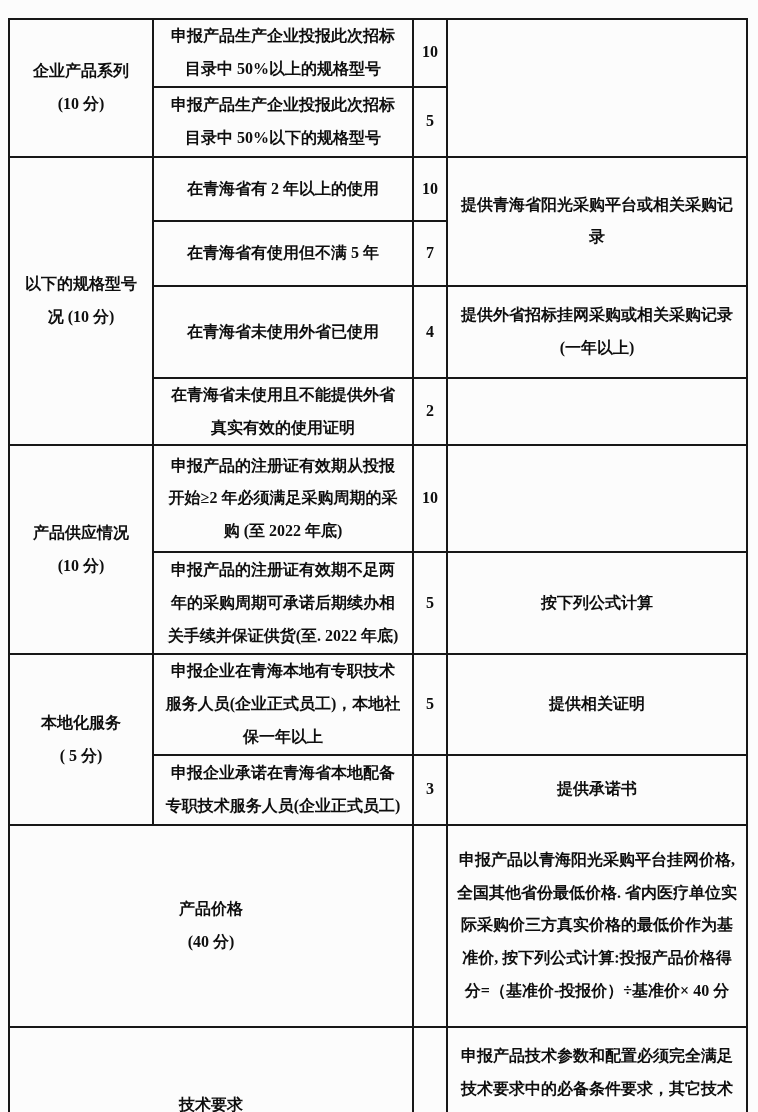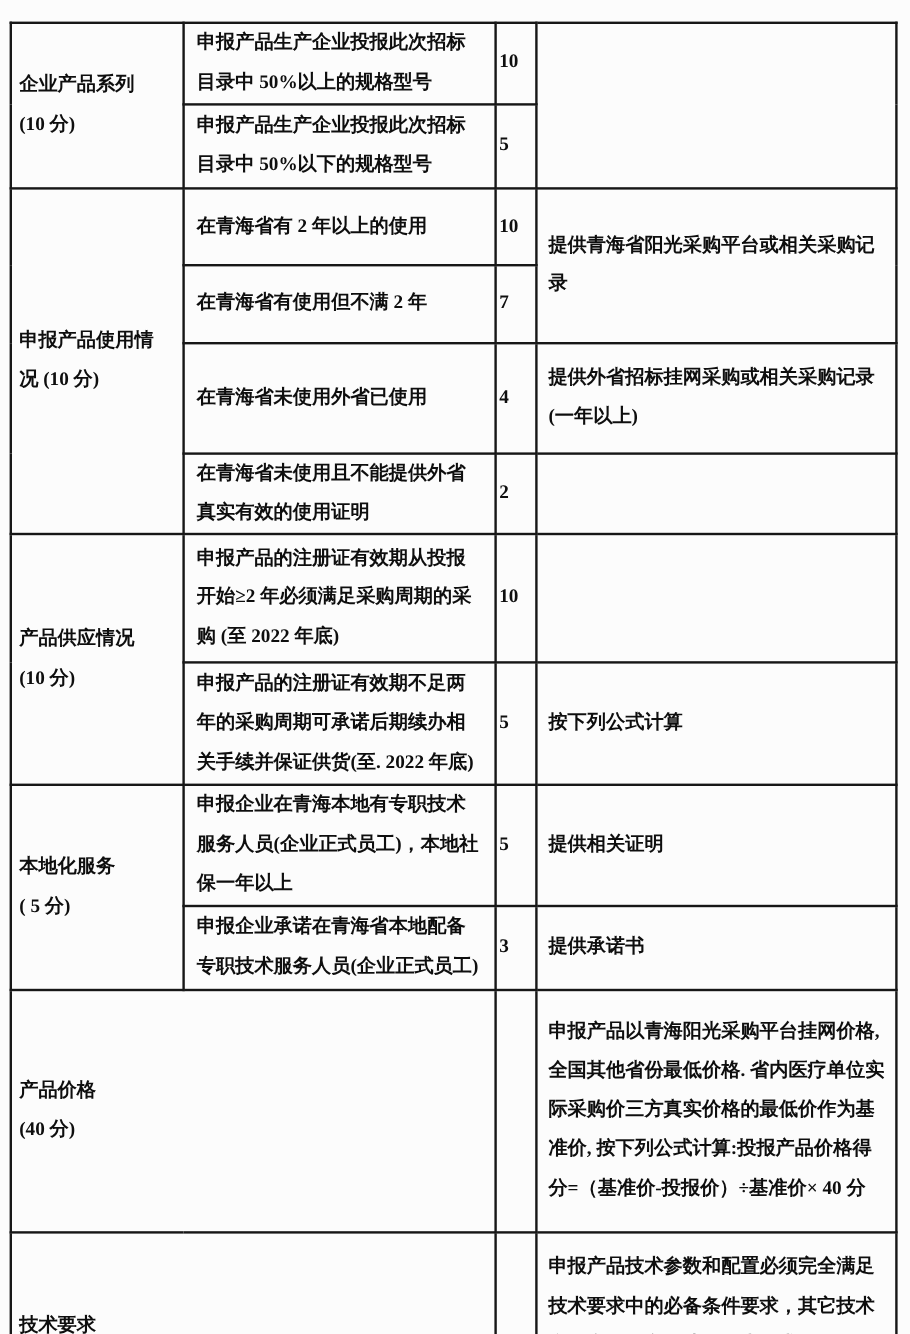--- a/index.html
+++ b/index.html
@@ -10,20 +10,21 @@
   }
   .page { position:relative; width:758px; height:1112px; background:#fcfcfc; overflow:hidden; }
   table.score-table {
     border-collapse:collapse;
     table-layout:fixed;
     margin:18px 0 0 8px;
     width:738px;
   }
   td {
     border:2px solid #171717;
+    text-align:center;
     vertical-align:middle;
     font-weight:700;
     font-size:16px;
     line-height:2.05;
     color:#0e0e0e;
     padding:0 10px;
     overflow:hidden;
     word-break:break-all;
   }
   td.score { padding:15px 2px; }
@@ -56,29 +57,29 @@
       <td class="score">10</td>
       <td class="evid" rowspan="2"></td>
     </tr>
     <tr class="h70">
       <td class="crit">申报产品生产企业投报此次招标目录中 50%以下的规格型号</td>
       <td class="score">5</td>
     </tr>
 
     <tr class="h56">
       <td class="cat" rowspan="4">
-        <div>申报产品使用情</div>
+        <div>以下的规格型号</div>
         <div>况 (10 分)</div>
       </td>
       <td class="crit">在青海省有 2 年以上的使用</td>
       <td class="score">10</td>
       <td class="evid" rowspan="2">提供青海省阳光采购平台或相关采购记录</td>
     </tr>
     <tr class="h42">
-      <td class="crit">在青海省有使用但不满 2 年</td>
+      <td class="crit">在青海省有使用但不满 5 年</td>
       <td class="score">7</td>
     </tr>
     <tr class="h68">
       <td class="crit">在青海省未使用外省已使用</td>
       <td class="score">4</td>
       <td class="evid">提供外省招标挂网采购或相关采购记录(一年以上)</td>
     </tr>
     <tr class="h72">
       <td class="crit">在青海省未使用且不能提供外省真实有效的使用证明</td>
       <td class="score">2</td>

